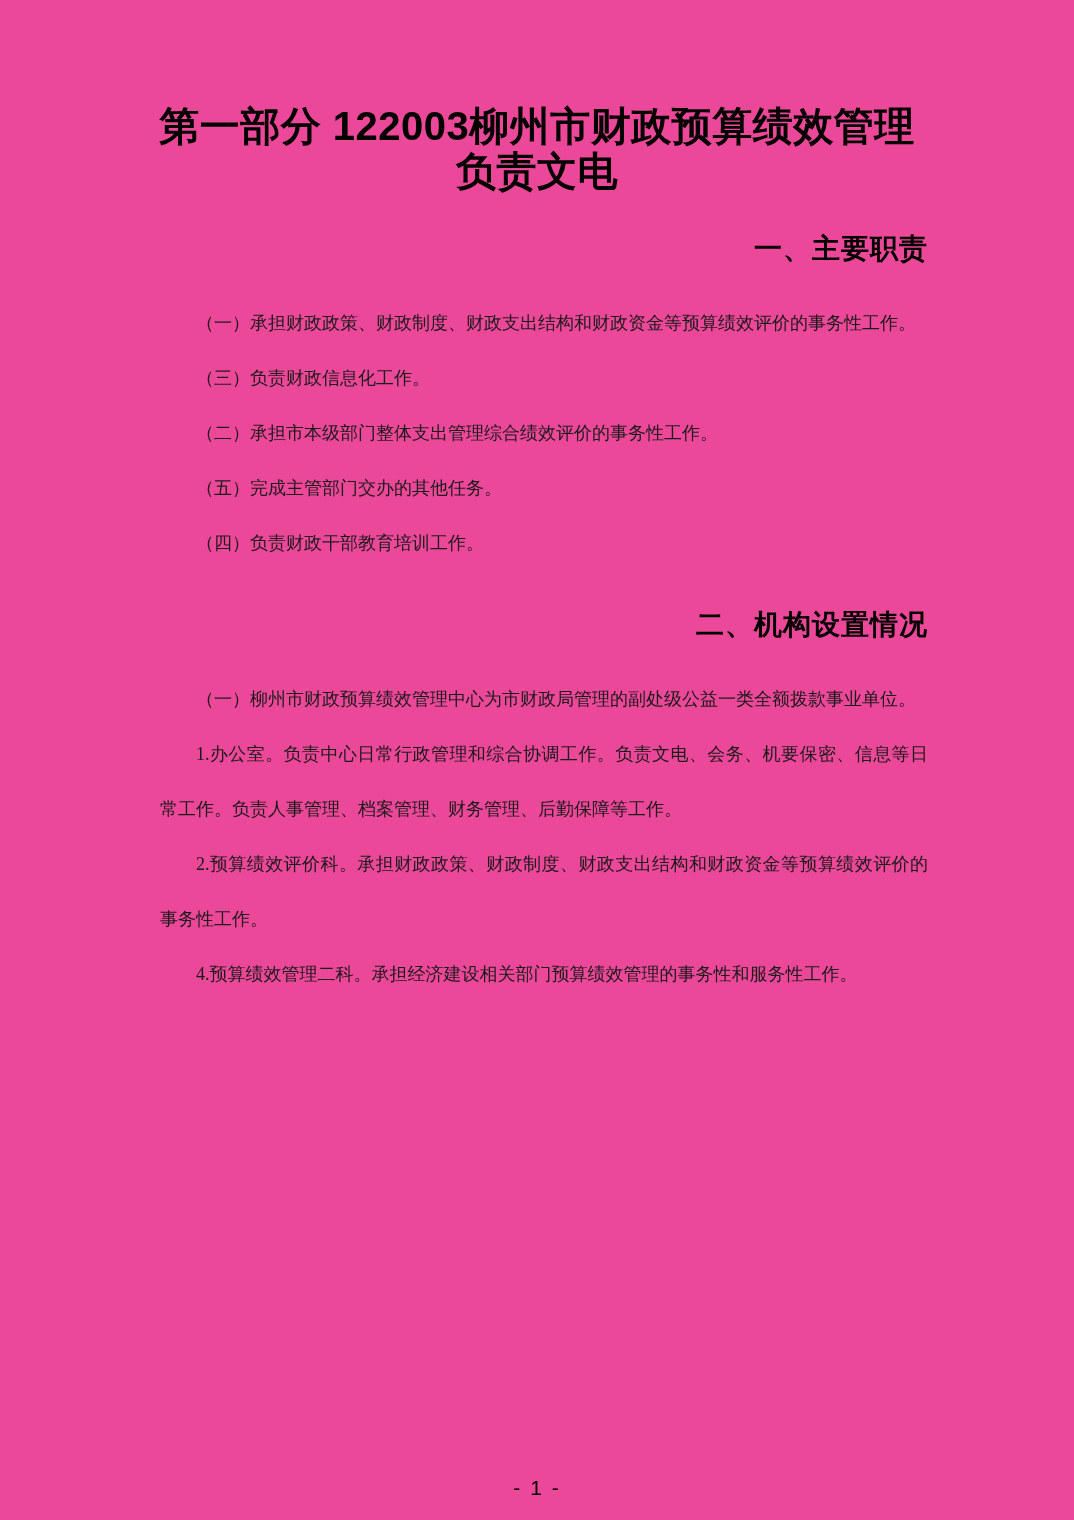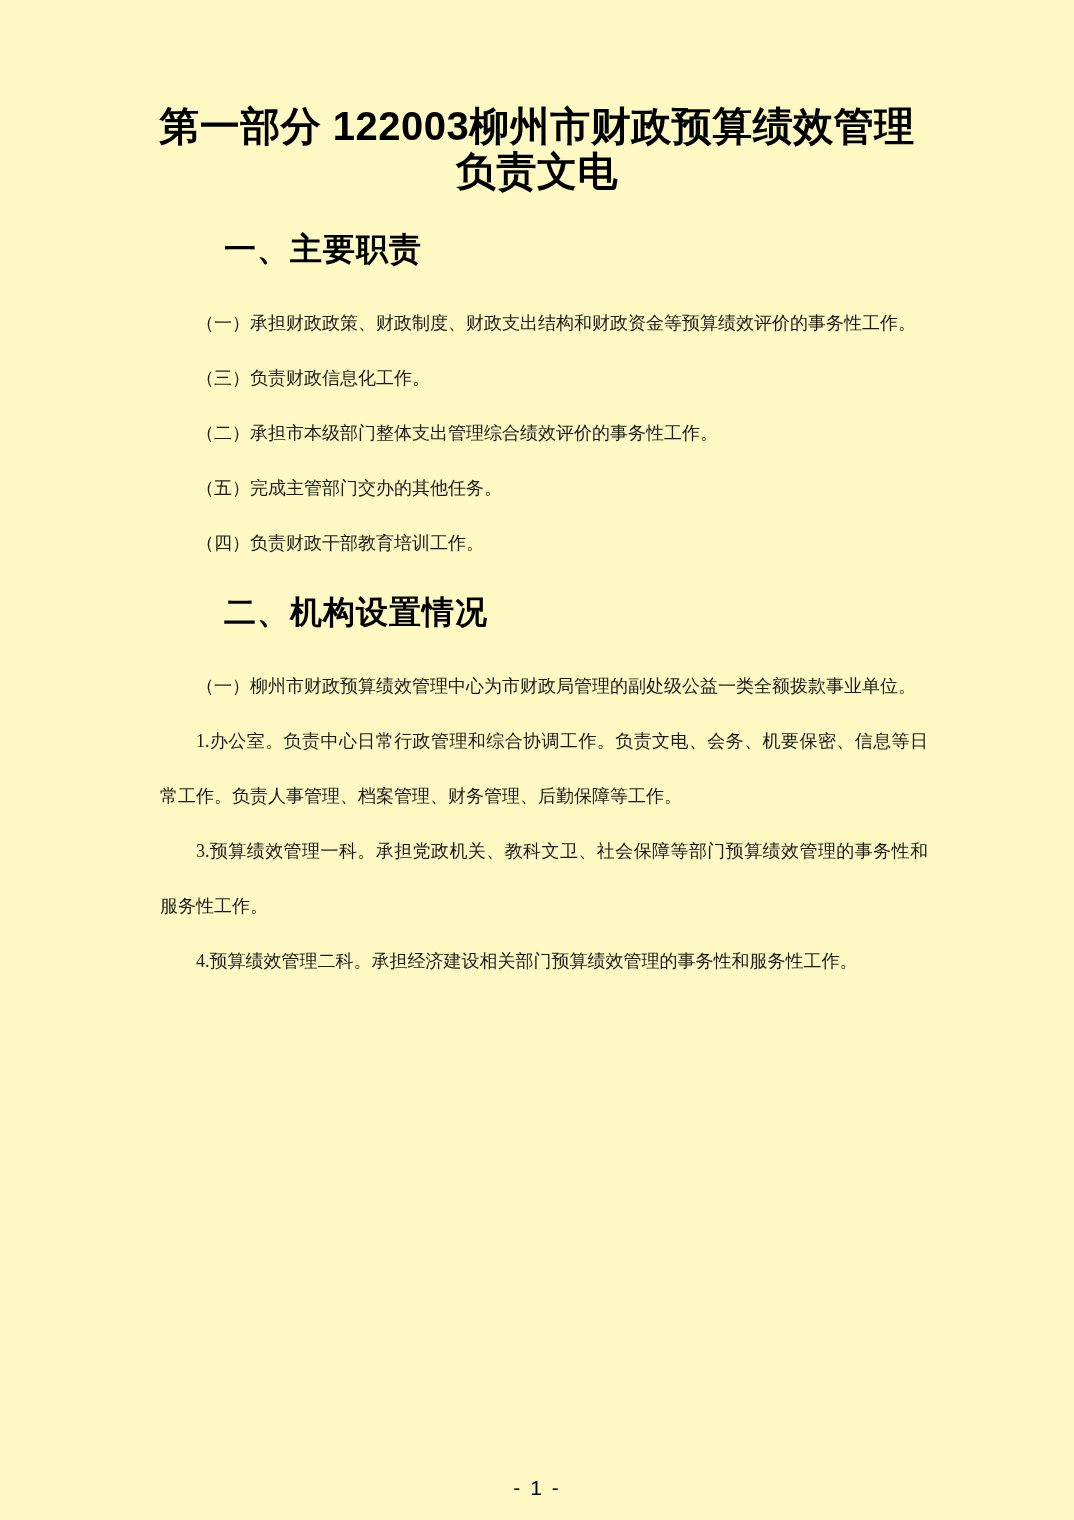--- a/index.html
+++ b/index.html
@@ -4,47 +4,48 @@
 <style>
   html, body {
     margin: 0;
     padding: 0;
     background: #ffffff;
   }
   .page {
     position: relative;
     width: 1074px;
     height: 1520px;
-    background: #fef9c3;
+    background: #ec4899;
     overflow: hidden;
     color: #000000;
     font-family: "Liberation Serif", serif;
   }
   .doc-title {
     margin: 104px 80px 0 80px;
     font-family: "Liberation Sans", sans-serif;
     font-weight: 700;
     font-size: 40px;
     line-height: 45px;
     text-align: center;
     color: #000000;
     letter-spacing: 0.5px;
   }
   .section-heading {
     margin: 39px 146px 0 160px;
     text-indent: 2em;
     font-family: "Liberation Sans", sans-serif;
     font-weight: 700;
-    font-size: 32px;
+    font-size: 28px;
     line-height: 32px;
     color: #000000;
     letter-spacing: 1px;
+    text-align: right;
   }
   .section-heading.second {
-    margin-top: 25px;
+    margin-top: 38px;
   }
   .para {
     margin: 0 146px 0 160px;
     font-family: "Liberation Serif", serif;
     font-weight: 400;
     font-size: 18px;
     line-height: 55px;
     text-align: justify;
     text-indent: 2em;
     color: #1a1a1a;
@@ -79,18 +80,18 @@
   <p class="para first-of-section">（一）承担财政政策、财政制度、财政支出结构和财政资金等预算绩效评价的事务性工作。</p>
   <p class="para">（三）负责财政信息化工作。</p>
   <p class="para">（二）承担市本级部门整体支出管理综合绩效评价的事务性工作。</p>
   <p class="para">（五）完成主管部门交办的其他任务。</p>
   <p class="para">（四）负责财政干部教育培训工作。</p>
 
   <div class="section-heading second">二、机构设置情况</div>
 
   <p class="para first-of-section">（一）柳州市财政预算绩效管理中心为市财政局管理的副处级公益一类全额拨款事业单位。</p>
   <p class="para">1.办公室。负责中心日常行政管理和综合协调工作。负责文电、会务、机要保密、信息等日常工作。负责人事管理、档案管理、财务管理、后勤保障等工作。</p>
-  <p class="para">3.预算绩效管理一科。承担党政机关、教科文卫、社会保障等部门预算绩效管理的事务性和服务性工作。</p>
+  <p class="para">2.预算绩效评价科。承担财政政策、财政制度、财政支出结构和财政资金等预算绩效评价的事务性工作。</p>
   <p class="para">4.预算绩效管理二科。承担经济建设相关部门预算绩效管理的事务性和服务性工作。</p>
 
   <div class="page-number">- 1 -</div>
 
 </div>
 
 </body></html>

